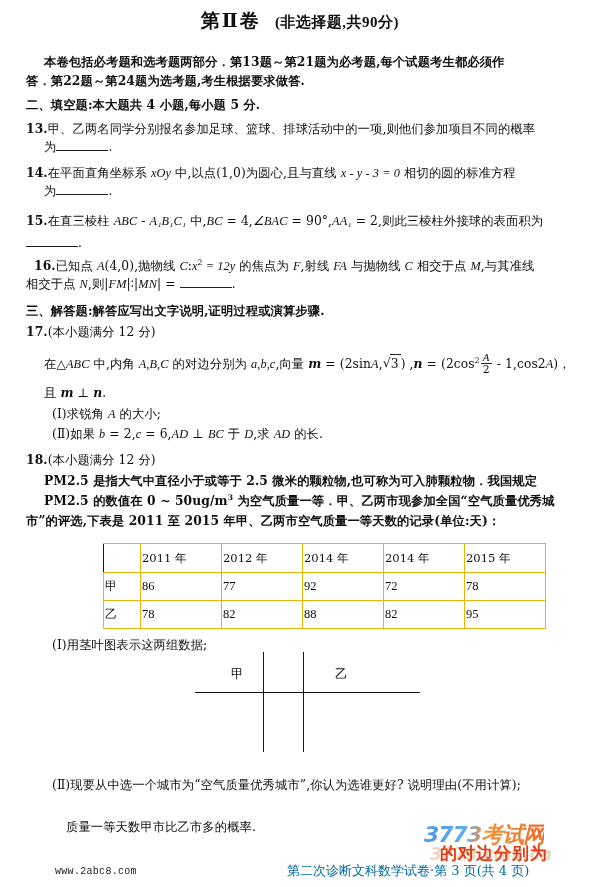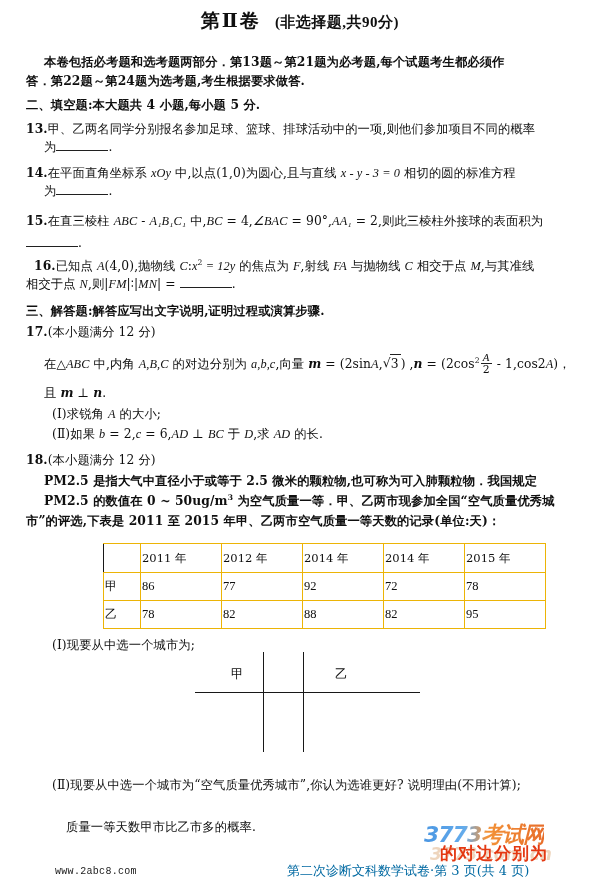--- a/index.html
+++ b/index.html
@@ -316,21 +316,21 @@
       <td class="rl">乙</td>
       <td class="val">78</td>
       <td class="val">82</td>
       <td class="val">88</td>
       <td class="val">82</td>
       <td class="val">95</td>
     </tr>
   </tbody>
     </table>
 
-  <div class="blk cn" style="left:52px; top:636px;">(Ⅰ)现要从中选一个城市为;</div>
+  <div class="blk cn" style="left:52px; top:636px;">(Ⅰ)用茎叶图表示这两组数据;</div>
 
   <div id="stemleaf">
     <div class="vline l"></div>
     <div class="vline r"></div>
     <div class="hline"></div>
     <div class="lbl a">甲</div>
     <div class="lbl b">乙</div>
   </div>
 
   <div class="blk cn" style="left:52px; top:776px; width:528px;">(Ⅱ)现要从中选一个城市为“空气质量优秀城市”,你认为选谁更好? 说明理由(不用计算);</div>

